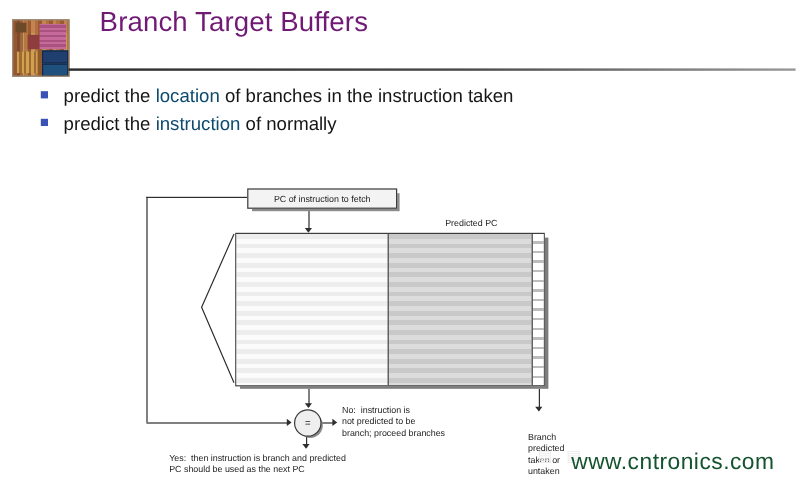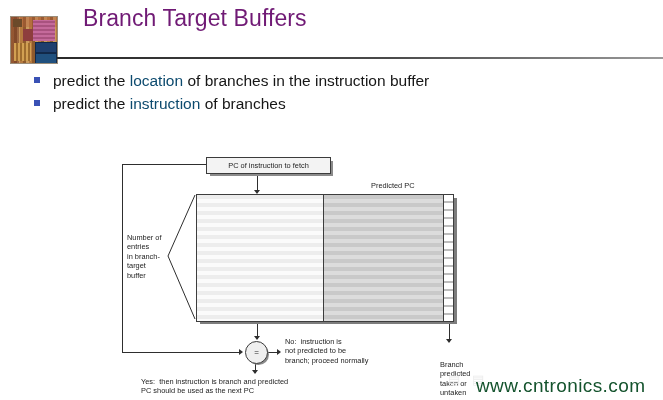--- a/index.html
+++ b/index.html
@@ -139,25 +139,25 @@
       <i class="c5"></i>
       <i class="c2"></i>
       <i class="c3"></i>
   </div>
   <div class="title">Branch Target Buffers</div>
   <div class="title-rule"></div>
 
   <div class="bullets">
     <div class="bullet">
       <span class="bullet-mark"></span>
-      <span class="bullet-text"><span>predict the </span><span class="hl">location</span><span> of branches in the instruction buffer</span></span>
+      <span class="bullet-text"><span>predict the </span><span class="hl">location</span><span> of branches in the instruction taken</span></span>
     </div>
     <div class="bullet">
       <span class="bullet-mark"></span>
-      <span class="bullet-text"><span>predict the </span><span class="hl">instruction</span><span> of branches</span></span>
+      <span class="bullet-text"><span>predict the </span><span class="hl">instruction</span><span> of normally</span></span>
     </div>
   </div>
 
   <div id="diagram">
 
     <div class="ln h" style="left:122px;top:164px;width:84px;"></div>
     <div class="ln v" style="left:122px;top:164px;height:188px;"></div>
     <div class="ln h" style="left:122px;top:352px;width:118px;"></div>
     <div class="arrow-r" style="left:239px;top:349px;"></div>
 
@@ -173,37 +173,32 @@
     <div class="table-shadow"></div>
     <div class="btb">
       <div class="btb-colA"></div>
       <div class="btb-colB"></div>
       <div class="btb-colC"></div>
     </div>
 
     <svg class="brace" viewBox="0 0 30 126">
       <polyline points="29,1 2,62 29,125" fill="none" stroke="#2e2e2e" stroke-width="1"></polyline>
     </svg>
-    <div class="d-text" style="left:127px;top:233px;">Number of
-entries
-in branch-
-target
-buffer</div>
 
     <div class="ln v" style="left:257px;top:324px;height:15px;"></div>
     <div class="arrow-d" style="left:254px;top:336px;"></div>
 
     <div class="cmp-shadow"></div>
     <div class="cmp">=</div>
 
     <div class="ln h" style="left:267px;top:352px;width:12px;"></div>
     <div class="arrow-r" style="left:277px;top:349px;"></div>
     <div class="d-text" style="left:285px;top:337px;">No:  instruction is
 not predicted to be
-branch; proceed normally</div>
+branch; proceed branches</div>
 
     <div class="ln v" style="left:255px;top:363px;height:10px;"></div>
     <div class="arrow-d" style="left:252px;top:370px;"></div>
     <div class="d-text" style="left:141px;top:377px;">Yes:  then instruction is branch and predicted
 PC should be used as the next PC</div>
 
     <div class="ln v" style="left:449px;top:324px;height:18px;"></div>
     <div class="arrow-d" style="left:446px;top:339px;"></div>
     <div class="d-text" style="left:440px;top:360px;">Branch
 predicted

